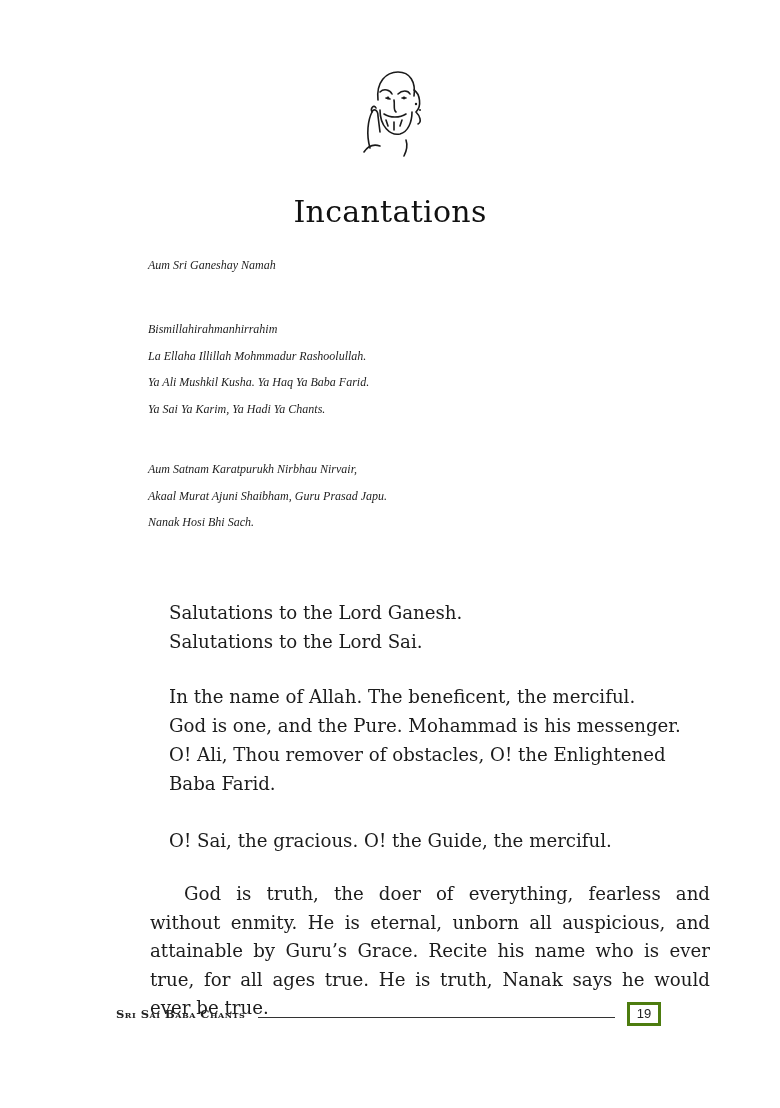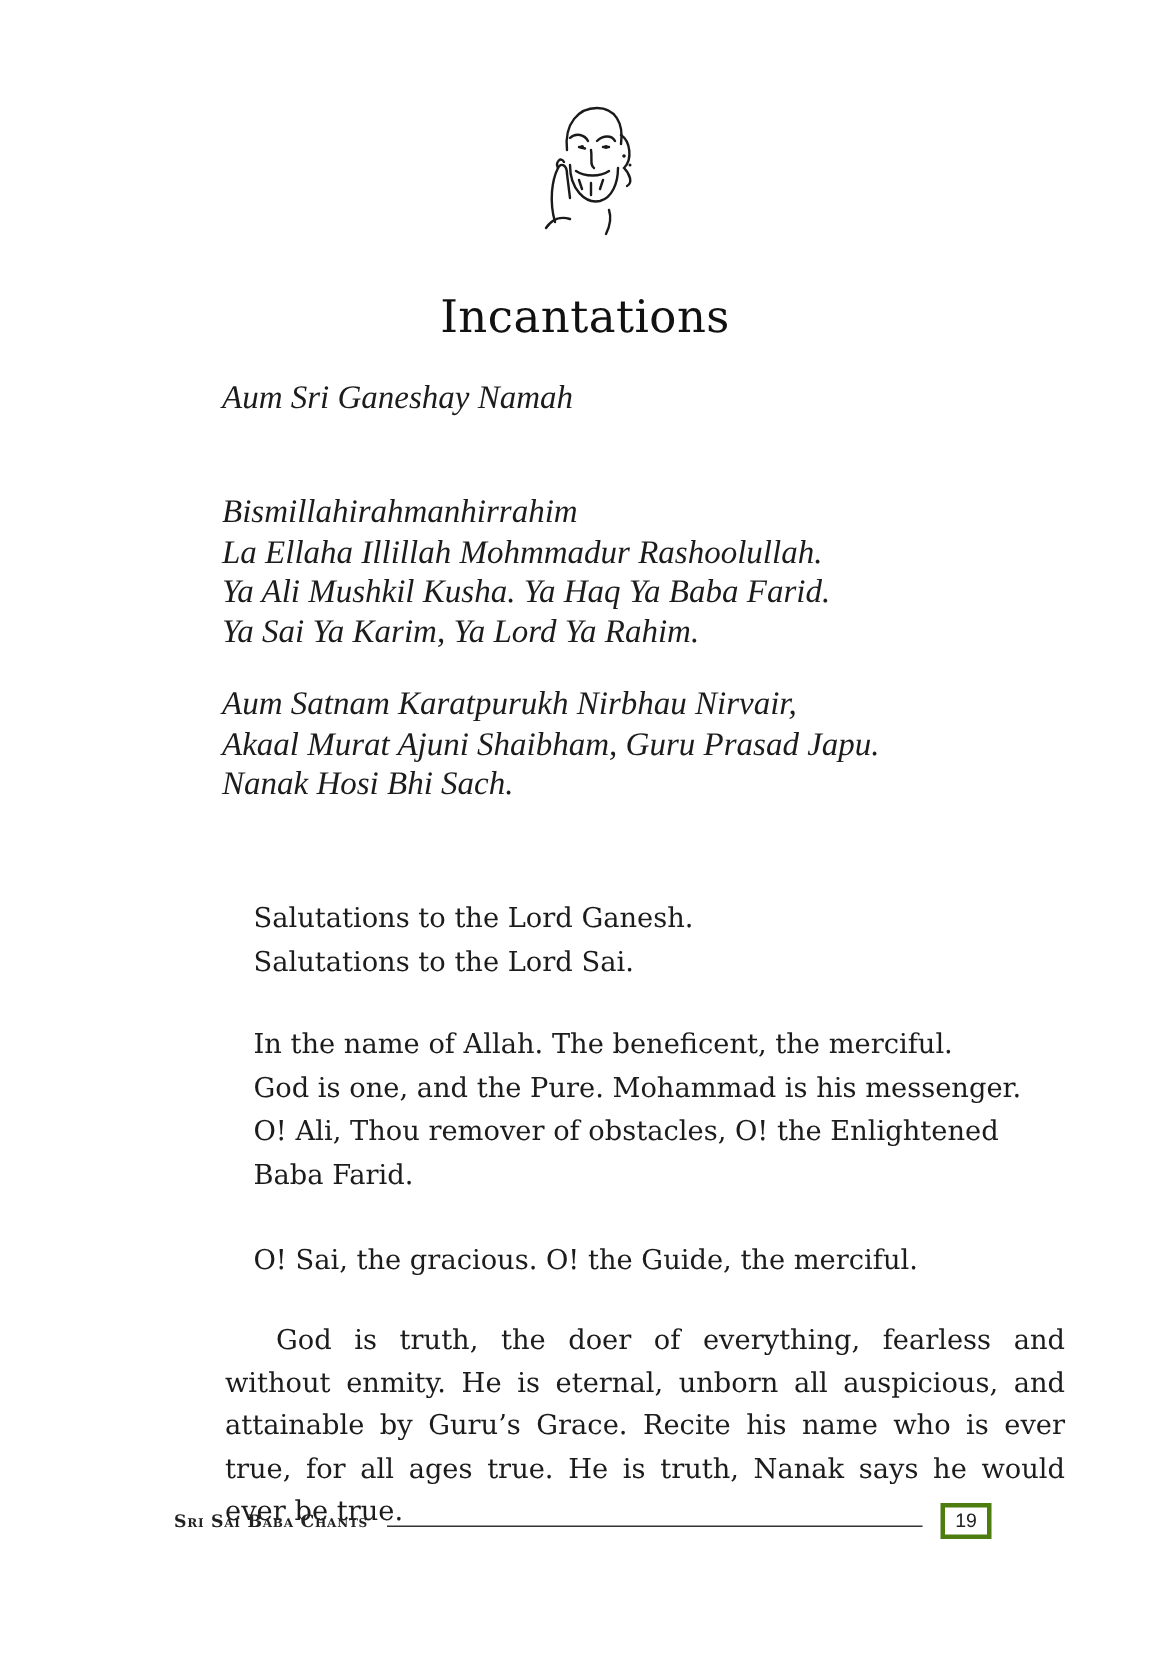--- a/index.html
+++ b/index.html
@@ -11,21 +11,21 @@
     position: absolute; left: 350px; top: 60px; width: 80px; height: 100px;
   }
   .title {
     position: absolute; left: 0; width: 780px; top: 176px; text-align: center;
     font-family: "DejaVu Serif", serif; font-weight: normal; font-size: 30px;
     letter-spacing: 0.3px; color: #111; margin-top: 18px;
   }
   .chant {
     position: absolute; left: 148px;
     font-family: "Liberation Serif", serif; font-style: italic;
-    font-size: 22px; line-height: 26.5px; color: #1c1c1c;
+    font-size: 12px; line-height: 26.5px; color: #1c1c1c;
   }
   .chant div { white-space: nowrap; }
   .trans {
     position: absolute; left: 149px; width: 540px;
     font-family: "DejaVu Serif", serif; font-size: 18.2px; line-height: 29px;
     color: #1c1c1c;
     margin-left: 20px;
   }
   .trans div { white-space: nowrap; }
   .para {
@@ -78,25 +78,25 @@
     </g>
   </svg>
 </div>
 
 <div class="title">Incantations</div>
 
 <div class="chant" style="top:252px;">
   <div>Aum Sri Ganeshay Namah</div>
 </div>
 
-<div class="chant" style="top:328px;font-family:Liberation Serif, serif;">
+<div class="chant" style="top:316px;font-family:Liberation Serif, serif;">
   <div>Bismillahirahmanhirrahim</div>
   <div>La Ellaha Illillah Mohmmadur Rashoolullah.</div>
   <div>Ya Ali Mushkil Kusha. Ya Haq Ya Baba Farid.</div>
-  <div>Ya Sai Ya Karim, Ya Lord Ya Rahim.</div>
+  <div>Ya Sai Ya Karim, Ya Hadi Ya Chants.</div>
 </div>
 
 <div class="chant" style="top:456px;">
   <div>Aum Satnam Karatpurukh Nirbhau Nirvair,</div>
   <div>Akaal Murat Ajuni Shaibham, Guru Prasad Japu.</div>
   <div>Nanak Hosi Bhi Sach.</div>
 </div>
 
 <div class="trans" style="top:598px;">
   <div>Salutations to the Lord Ganesh.</div>

